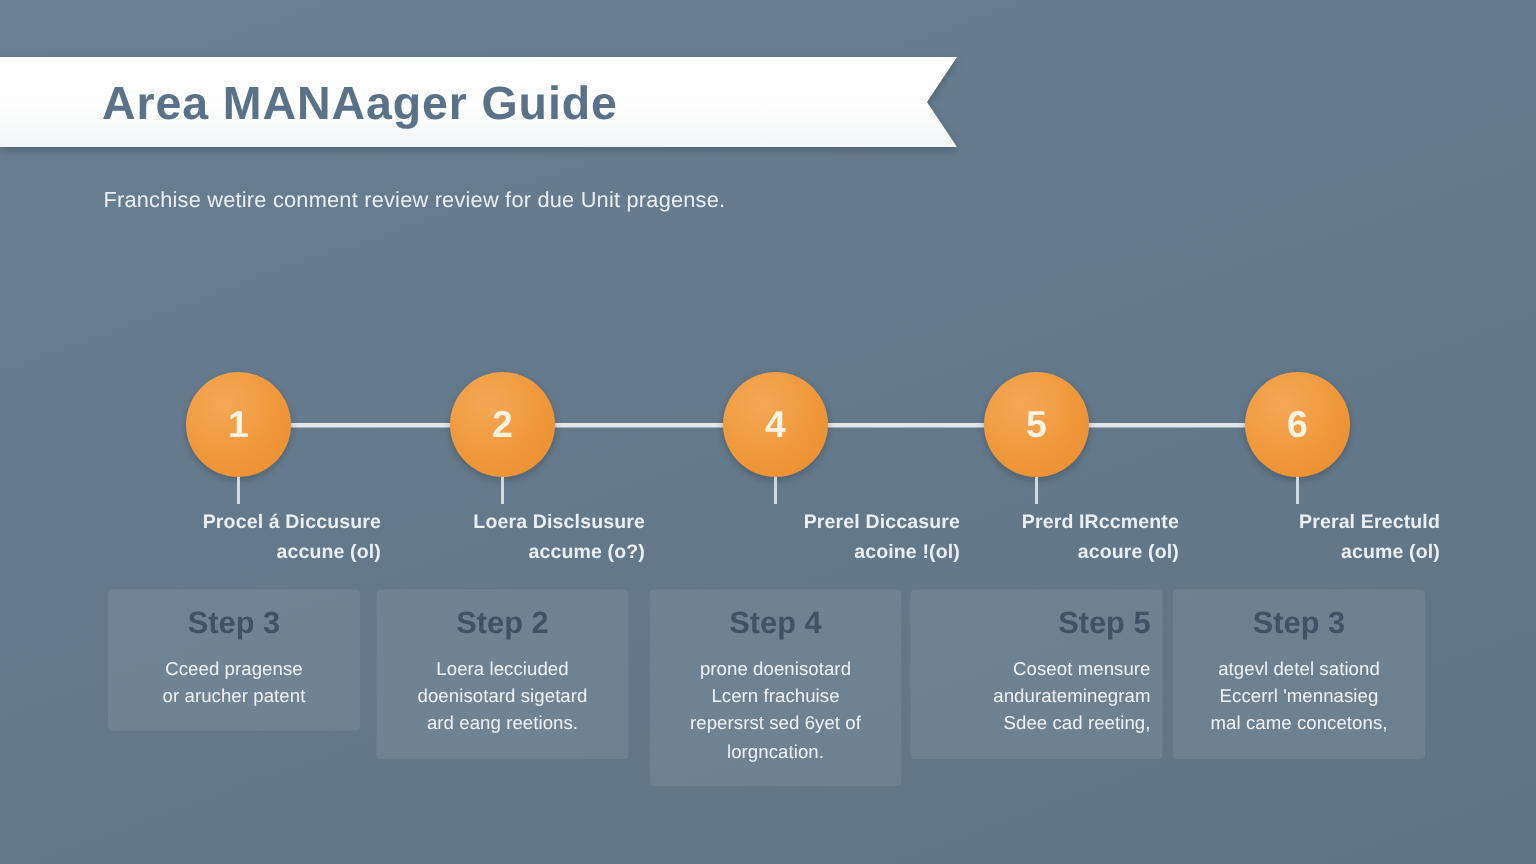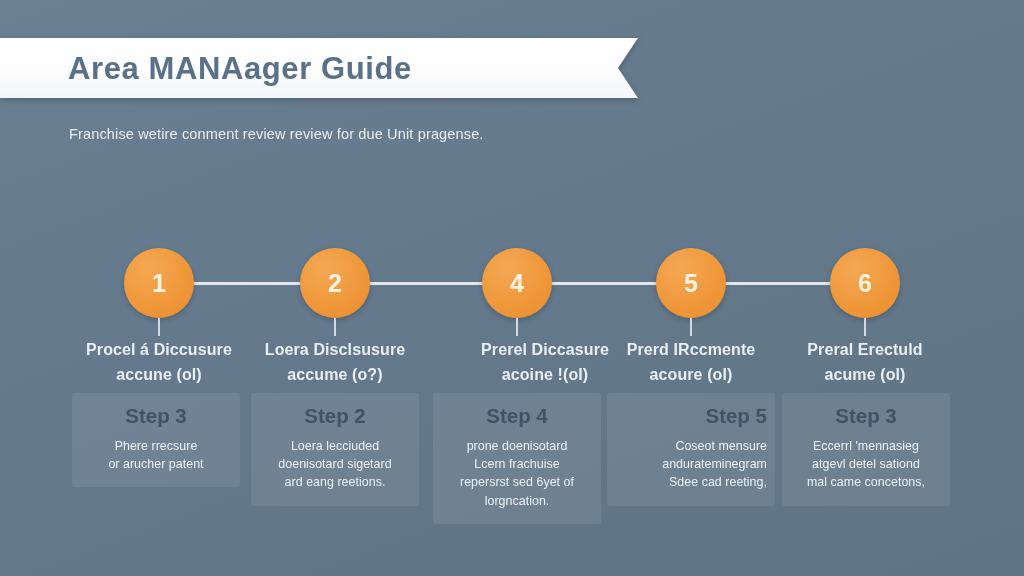--- a/index.html
+++ b/index.html
@@ -114,23 +114,23 @@
     left: 0;
     top: 338px;
     width: 1024px;
     height: 46px;
   }
   .caption {
     position: absolute;
     top: 0;
     width: 190px;
     margin-left: -95px;
-    text-align: center;
+    text-align: right;
     color: #eaeff3;
-    font-size: 16px;
+    font-size: 13px;
     font-weight: bold;
     line-height: 1.55;
     letter-spacing: 0.1px;
   }
   .caption .cap-l2 { font-weight: bold; }
 
   
   .cards {
     position: absolute;
     left: 0;
@@ -223,21 +223,21 @@
       <div class="caption" style="left: 865px;">
         <div class="cap-l1">Preral Erectuld</div>
         <div class="cap-l2">acume (ol)</div>
       </div>
     </div>
 
   <div class="cards" id="cards-host">
       <div class="card" style="left: 156px;">
         <div class="card-title">Step 3</div>
         <div class="card-body">
-          <span>Phere rrecsure</span>
+          <span>Cceed pragense</span>
           <span>or arucher patent</span>
         </div>
       </div>
       <div class="card" style="left: 335px;">
         <div class="card-title">Step 2</div>
         <div class="card-body">
           <span>Loera lecciuded</span>
           <span>doenisotard sigetard</span>
           <span>ard eang reetions.</span>
         </div>
@@ -255,20 +255,20 @@
         <div class="card-title">Step 5</div>
         <div class="card-body">
           <span>Coseot mensure</span>
           <span>andurateminegram</span>
           <span>Sdee cad reeting,</span>
         </div>
       </div>
       <div class="card" style="left: 866px;">
         <div class="card-title">Step 3</div>
         <div class="card-body">
+          <span>atgevl detel sationd</span>
           <span>Eccerrl 'mennasieg</span>
-          <span>atgevl detel sationd</span>
           <span>mal came concetons,</span>
         </div>
       </div>
     </div>
 
 </div>
 
 </body></html>

